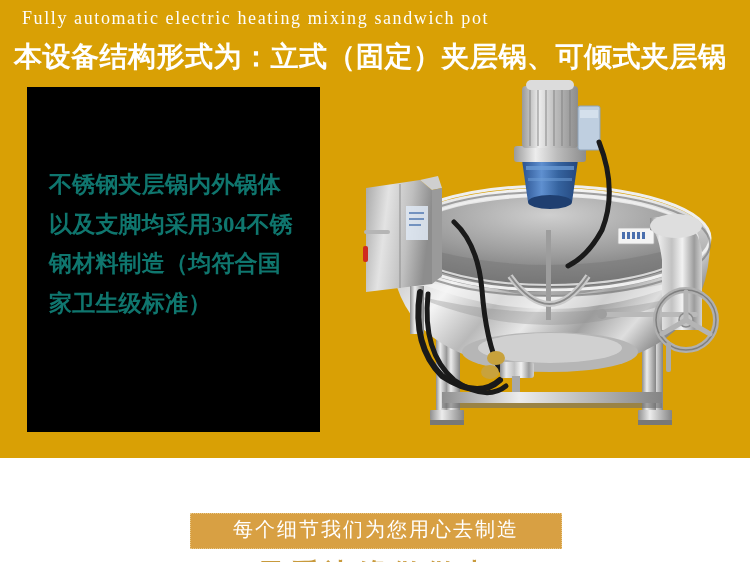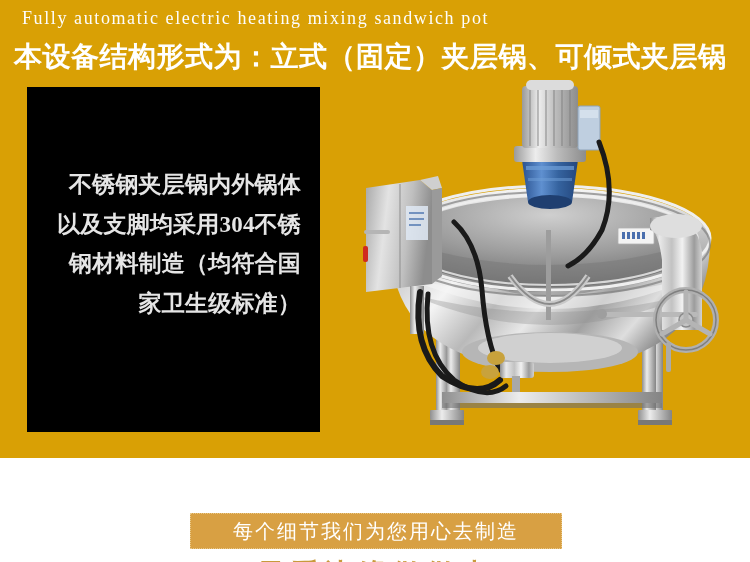--- a/index.html
+++ b/index.html
@@ -64,23 +64,22 @@
 
   .feature-text {
     position: absolute;
     left: 22px;
     top: 78px;
     width: 252px;
     font-family: "Liberation Serif", "DejaVu Serif", serif;
     font-size: 23px;
     font-weight: bold;
     line-height: 1.72;
-    color: #e5e5e5;
+    color: #0f766e;
     letter-spacing: 0.2px;
-    text-align: right;
   }
 
   
   .product-photo {
     position: absolute;
     left: 350px;
     top: 80px;
     width: 400px;
     height: 360px;
   }
@@ -104,21 +103,21 @@
     height: 36px;
     background: #d8a043;
     border: 1px dotted #e8c municipality;
     border: 1px dotted #e9c888;
     display: flex;
     align-items: center;
     justify-content: center;
   }
 
   .tagline-banner span {
-    font-family: Liberation Serif, serif;
+    font-family: Liberation Mono, monospace;
     font-size: 20px;
     color: #ffffff;
     letter-spacing: 2px;
     line-height: 1;
   }
 
   .tagline-sub {
     position: absolute;
     left: 0;
     top: 97px;

